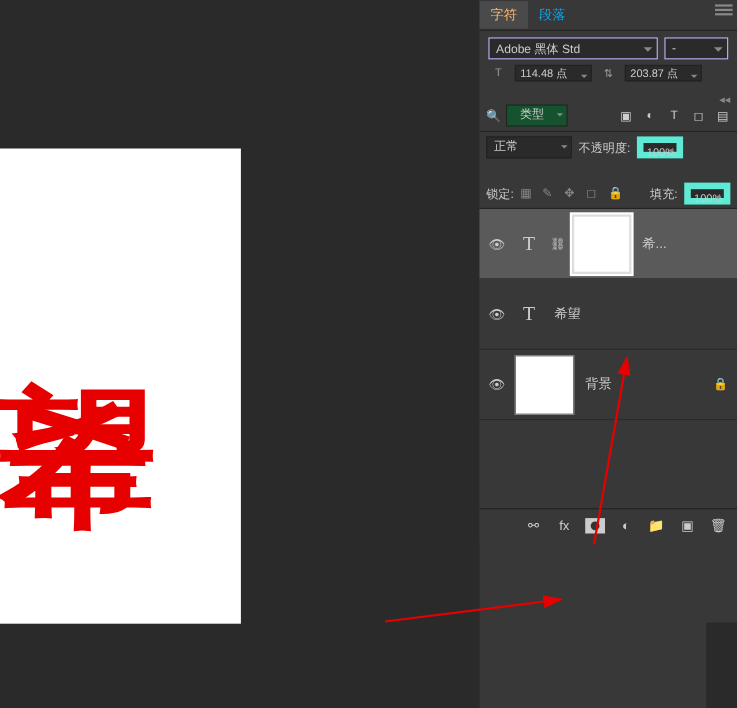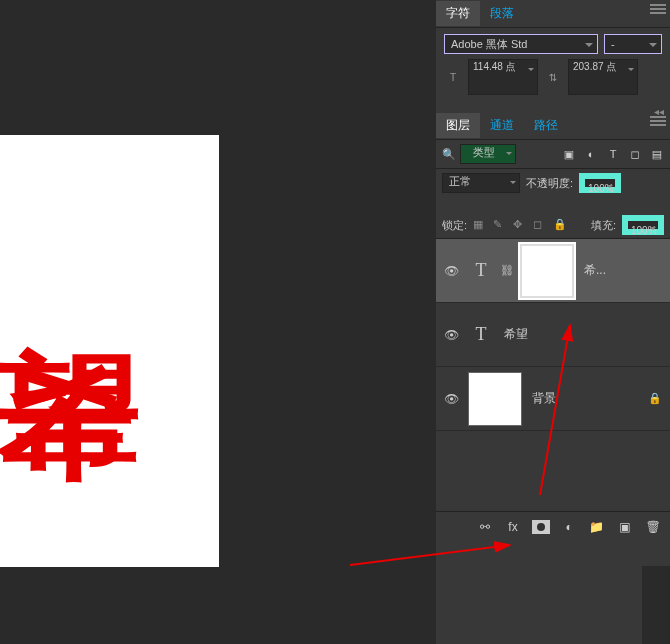--- a/index.html
+++ b/index.html
@@ -7,31 +7,31 @@
 
 .canvas-area { position: absolute; left: 0; top: 135px; width: 219px; height: 432px; background: #fff; }
 .canvas-text { position: absolute; left: -10px; top: 130px; color: #e60000; font-size: 120px; font-weight: bold; writing-mode: vertical-rl; transform: scaleX(1.2); letter-spacing: -20px; }
 
 .panels { position: absolute; right: 0; top: 0; width: 234px; height: 100%; background: #383838; display: flex; flex-direction: column; }
 
 
 .char-panel { background: #383838; }
 .tabs { display: flex; align-items: center; border-bottom: 1px solid #222; height: 28px; position: relative; }
 .tab { padding: 4px 10px; font-size: 12px; color: #0ea5e9; cursor: pointer; }
-.tab.active { background: #4a4a4a; color: #ffffff; }
+.tab.active { background: #4a4a4a; color: #fdba74; }
 .menu-btn { position: absolute; right: 4px; top: 8px; width: 16px; height: 2px; background: #888; box-shadow: 0 -4px 0 #888, 0 4px 0 #888; }
 
 .char-body { padding: 6px 8px; }
 .row { display: flex; gap: 6px; margin-bottom: 5px; align-items: center; }
 .dropdown { background: #2a2a2a; border: 1px solid #c4b5fd; height: 20px; display: flex; align-items: center; padding: 0 6px; font-size: 11px; color: #ccc; position: relative; }
 .dropdown::after { content: ""; position: absolute; right: 4px; top: 8px; border: 4px solid transparent; border-top-color: #888; }
 .font-dd { flex: 1; }
 .style-dd { width: 58px; }
 .label-icon { width: 18px; font-size: 10px; color: #999; text-align: center; }
-.num-input { background: #2a2a2a; border: 1px solid #222; height: 36px; width: 70px; font-size: 10px; color: #ccc; padding: 0 4px; position: relative; }
+.num-input { background: #2a2a2a; border: 1px solid #222; height: 15px; width: 70px; font-size: 10px; color: #ccc; padding: 0 4px; position: relative; }
 .num-input::after { content: ""; position: absolute; right: 3px; top: 8px; border: 3px solid transparent; border-top-color: #888; }
 
 
 .layers-panel { background: #383838; margin-top: 6px; position: relative; }
 .collapse-arrow { position: absolute; right: 6px; top: -6px; font-size: 10px; color: #888; }
 .filter-row { display: flex; align-items: center; padding: 4px 6px; gap: 4px; border-bottom: 1px solid #222; }
 .search-icon { color: #999; font-size: 11px; }
 .type-dd { background: #14532d; border: 1px solid #222; height: 20px; flex: 0 0 56px; font-size: 11px; color: #ccc; padding: 0 12px; position: relative; }
 .type-dd::after { content: ""; position: absolute; right: 3px; top: 7px; border: 3px solid transparent; border-top-color: #888; }
 .filter-icons { display: flex; gap: 8px; margin-left: auto; }
@@ -97,26 +97,20 @@
         <span class="label-icon">T</span>
         <div class="num-input">114.48 点</div>
         <span class="label-icon">⇅</span>
         <div class="num-input">203.87 点</div>
       </div>
     </div>
   </div>
 
   <div class="layers-panel">
     <span class="collapse-arrow">◂◂</span>
-    <div class="tabs">
-      <div class="tab active">图层</div>
-      <div class="tab">通道</div>
-      <div class="tab">路径</div>
-      <div class="menu-btn"></div>
-    </div>
     <div class="filter-row">
       <span class="search-icon">🔍</span>
       <div class="type-dd">类型</div>
       <div class="filter-icons">
         <span class="filter-icon">▣</span>
         <span class="filter-icon">◐</span>
         <span class="filter-icon">T</span>
         <span class="filter-icon">◻</span>
         <span class="filter-icon">▤</span>
       </div>

